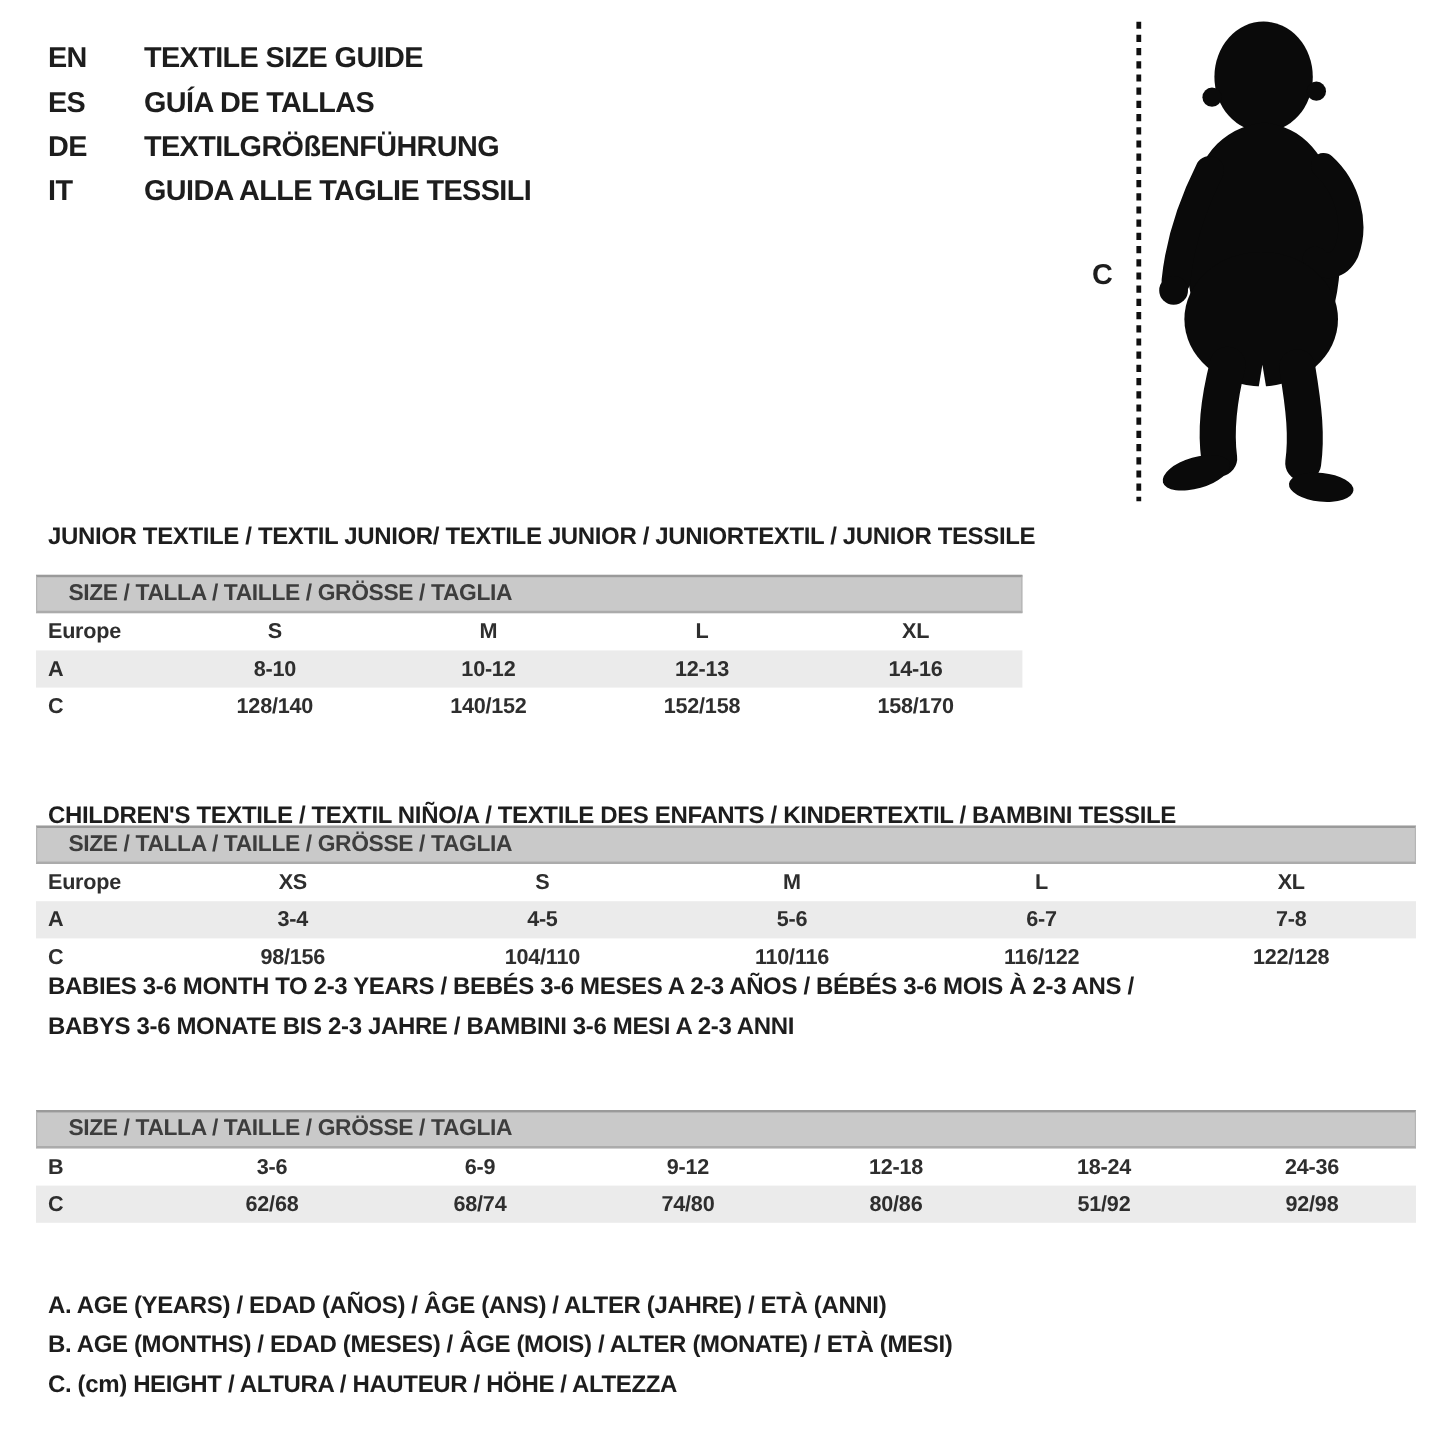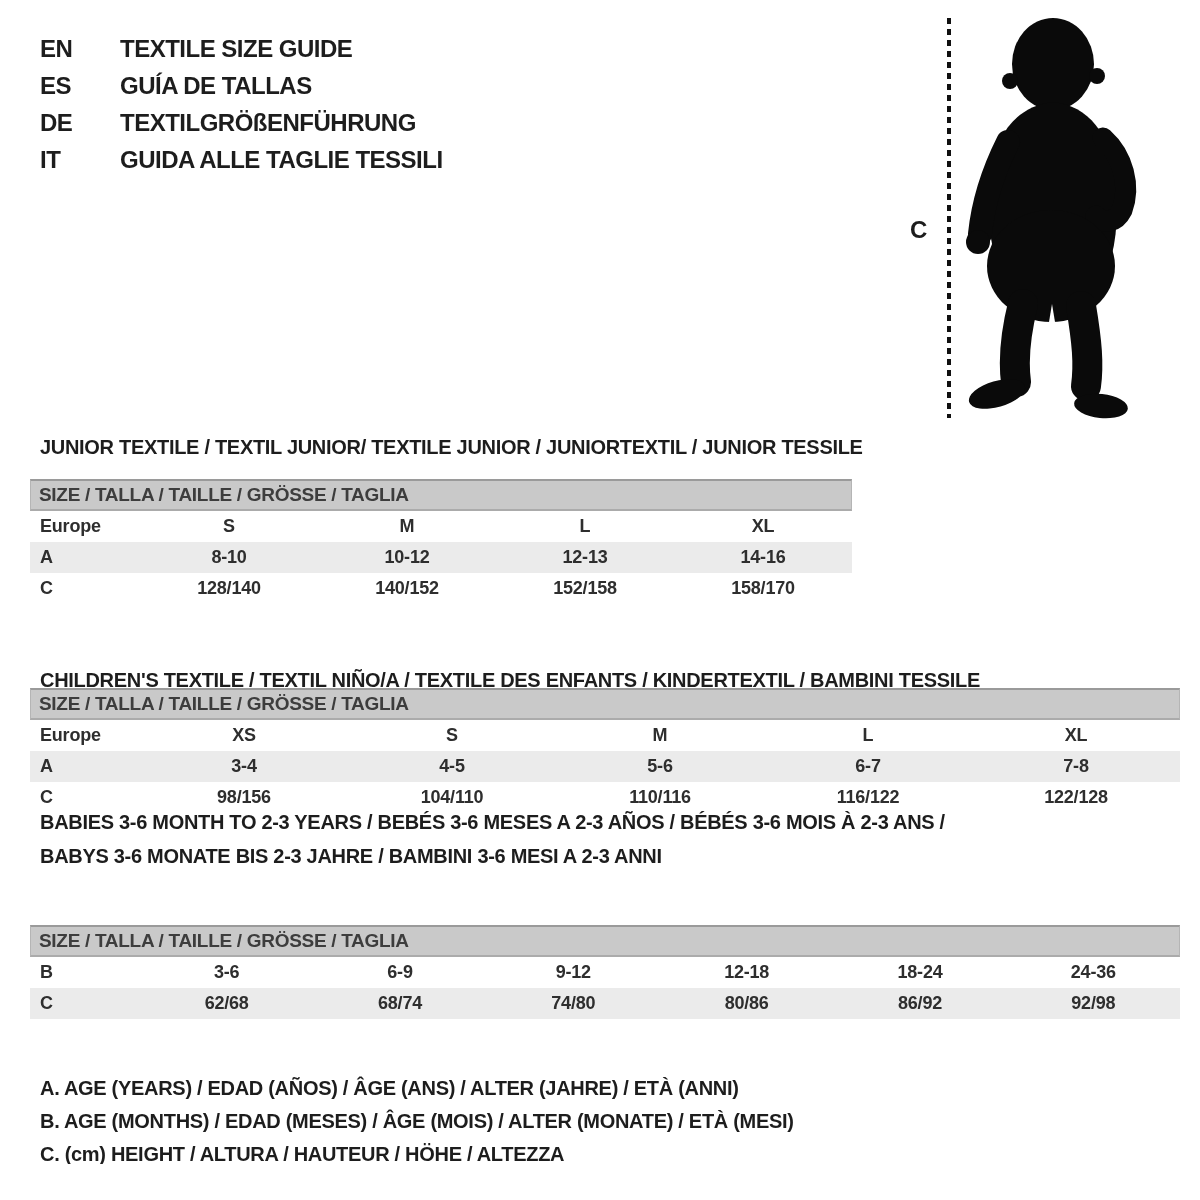--- a/index.html
+++ b/index.html
@@ -20,21 +20,21 @@
   .sec-title{position:absolute;left:40px;font-size:20px;font-weight:bold;letter-spacing:-0.3px;white-space:nowrap;}
   .sec-title-2line{position:absolute;left:40px;font-size:20px;font-weight:bold;letter-spacing:-0.3px;line-height:34px;white-space:nowrap;}
   
   .size-table{position:absolute;left:30px;}
   .t-narrow{width:822px;}
   .t-wide{width:1150px;}
   .size-bar{
     box-sizing:border-box;height:32px;background:#c9c9c9;
     border-top:2px solid #9a9a9a;border-bottom:2px solid #ababab;
     border-left:1px solid #b5b5b5;border-right:1px solid #b5b5b5;
-    display:flex;align-items:center;padding-left:8px;
+    display:flex;align-items:center;padding-left:26px;
     font-size:19px;font-weight:bold;color:#3d3d3d;letter-spacing:-0.3px;white-space:nowrap;
   }
   .trow{display:grid;height:31px;align-items:center;font-size:18px;font-weight:bold;color:#2e2e2e;letter-spacing:-0.2px;}
   .cols4{grid-template-columns:110px repeat(4,1fr);}
   .cols5{grid-template-columns:110px repeat(5,1fr);}
   .cols6{grid-template-columns:110px repeat(6,1fr);}
   .trow .lab{padding-left:10px;text-align:left;}
   .trow .val{text-align:center;}
   .shaded{background:#ebebeb;}
   
@@ -165,21 +165,21 @@
       <div class="val">12-18</div>
       <div class="val">18-24</div>
       <div class="val">24-36</div>
     </div>
     <div class="trow cols6 shaded">
       <div class="lab">C</div>
       <div class="val">62/68</div>
       <div class="val">68/74</div>
       <div class="val">74/80</div>
       <div class="val">80/86</div>
-      <div class="val">86/92</div>
+      <div class="val">51/92</div>
       <div class="val">92/98</div>
     </div>
   </div>
 
   <div class="legend">
     <div class="legend-line">A. AGE (YEARS) / EDAD (AÑOS) / ÂGE (ANS) / ALTER (JAHRE) / ETÀ (ANNI)</div>
     <div class="legend-line">B. AGE (MONTHS) / EDAD (MESES) / ÂGE (MOIS) / ALTER (MONATE) / ETÀ (MESI)</div>
     <div class="legend-line">C. (cm) HEIGHT / ALTURA / HAUTEUR / HÖHE / ALTEZZA</div>
   </div>
 

